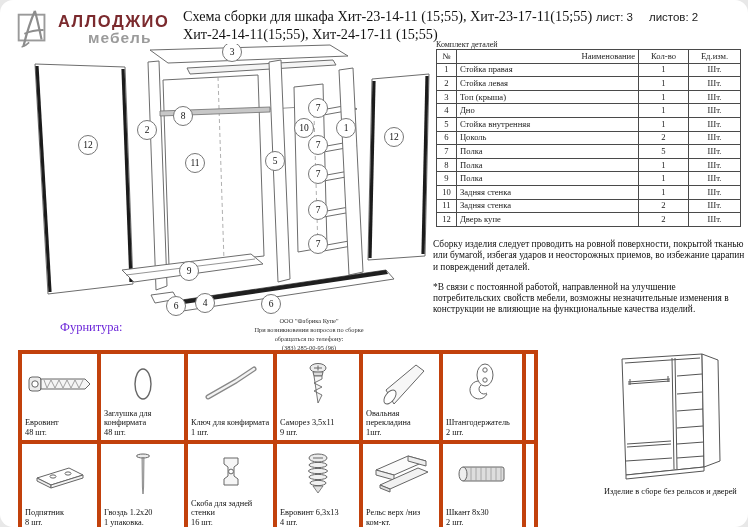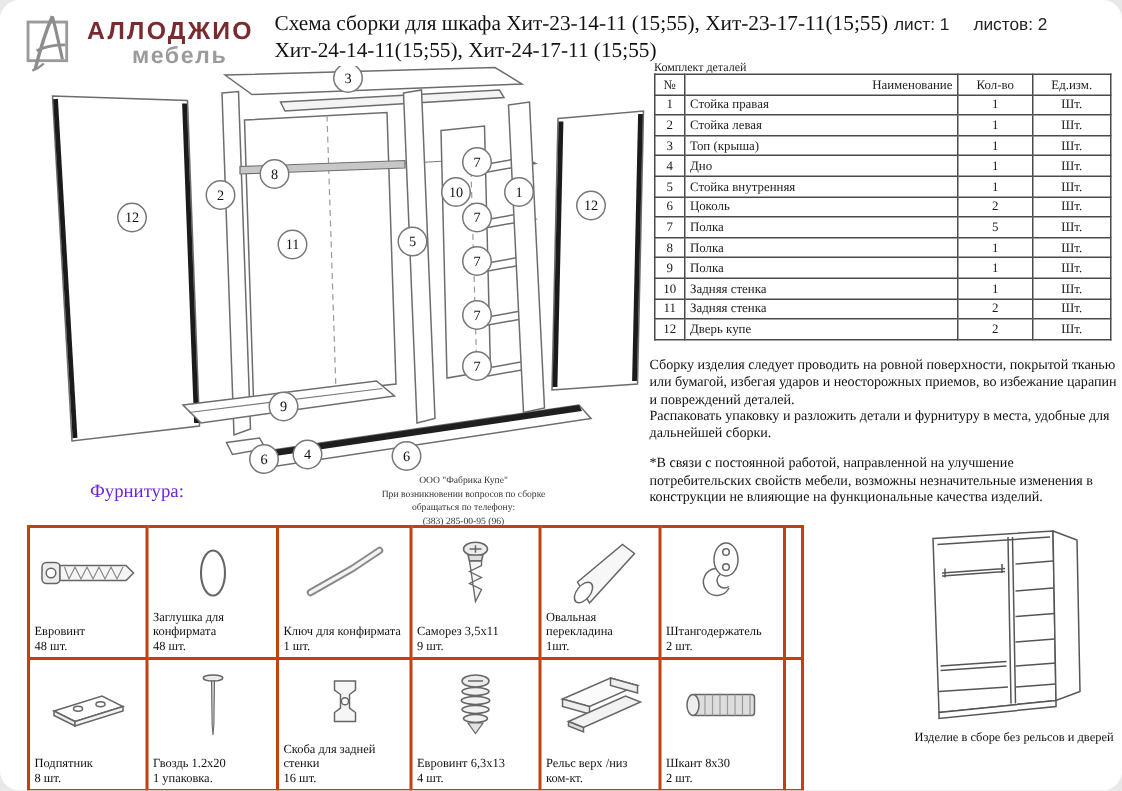--- a/index.html
+++ b/index.html
@@ -38,29 +38,29 @@
   #notices p{margin:0 0 9px 0;}
   #notices p.tight{margin:0;}
   #notices p.foot{margin-top:9px;}
 
   
   #factory{position:absolute;left:236px;top:317px;width:146px;text-align:center;font-size:6.4px;line-height:1.4;color:#333;}
 
   
   #hardware-title{position:absolute;left:16px;top:320px;font-size:12.5px;color:#6d28d9;margin-left:44px;}
   #hardware-grid{position:absolute;left:18px;top:350px;border-collapse:collapse;table-layout:fixed;}
-  #hardware-grid td{border:2px solid #c2410c;vertical-align:bottom;padding:0;position:relative;height:86px;}
+  #hardware-grid td{border:4px solid #c2410c;vertical-align:bottom;padding:0;position:relative;height:86px;}
   .hw-icon{position:absolute;top:4px;left:0;right:0;height:52px;display:flex;align-items:center;justify-content:center;}
   .hw-name{font-size:8.3px;line-height:1.12;padding:0 3px;color:#111;}
   .hw-qty{font-size:8.3px;line-height:1.12;padding:0 3px 3px 3px;color:#111;}
   .hw-empty{background:#fff;}
 
   
   #assembled{position:absolute;left:610px;top:349px;width:138px;}
-  #assembled-caption{position:absolute;left:604px;top:487px;width:144px;text-align:center;font-size:8.3px;color:#111;}
+  #assembled-caption{position:absolute;left:604px;top:487px;width:144px;font-size:8.3px;color:#111;}
   .wline{stroke:#555;stroke-width:1;fill:none;}
   .wfill{fill:#fff;stroke:#555;stroke-width:1;}
   .hw-svg{stroke:#666;}
 </style>
 </head>
 <body>
 
 <div id="page">
 
   <div id="logo-box">
@@ -74,21 +74,21 @@
   </div>
   <div id="brand">
     <div class="b1">АЛЛОДЖИО</div>
     <div class="b2">мебель</div>
   </div>
   <div id="title">
     <div>Схема сборки для шкафа Хит-23-14-11 (15;55), Хит-23-17-11(15;55)</div>
     <div>Хит-24-14-11(15;55), Хит-24-17-11 (15;55)</div>
   </div>
   <div id="sheet-info">
-    <span>лист: 1</span><span>листов: 2</span>
+    <span>лист: 3</span><span>листов: 2</span>
   </div>
 
   <svg id="diagram" width="430" height="300" viewBox="0 0 430 300">
     <g>
       <path class="panel" d="M142 6 L322 1 L340 12 L160 19 Z"></path>
       <path class="panel shade" d="M179 24 L325 16 L328 21 L182 30 Z"></path>
     </g>
     <g>
       <path class="panel" d="M27 20 L117 23 L125 240 L40 250 Z"></path>
       <path class="edge" d="M29 22 L42 248"></path>
@@ -299,21 +299,20 @@
           <td class="c0">12</td>
           <td class="c1">Дверь купе</td>
           <td class="c2">2</td>
           <td class="c3">Шт.</td>
         </tr>
       </tbody>
   </table>
 
   <div id="notices">
     <p class="tight">Сборку изделия следует проводить на ровной поверхности, покрытой тканью или бумагой, избегая ударов и неосторожных приемов, во избежание царапин и повреждений деталей.</p>
-    <p class="tight">Распаковать упаковку и разложить детали и фурнитуру в места, удобные для дальнейшей сборки.</p>
     <p class="foot">*В связи с постоянной работой, направленной на улучшение потребительских свойств мебели, возможны незначительные изменения в конструкции не влияющие на функциональные качества изделий.</p>
   </div>
 
   <div id="factory">
     <div>ООО "Фабрика Купе"</div>
     <div>При возникновении вопросов по сборке</div>
     <div>обращаться по телефону:</div>
     <div>(383) 285-00-95 (96)</div>
   </div>
 

